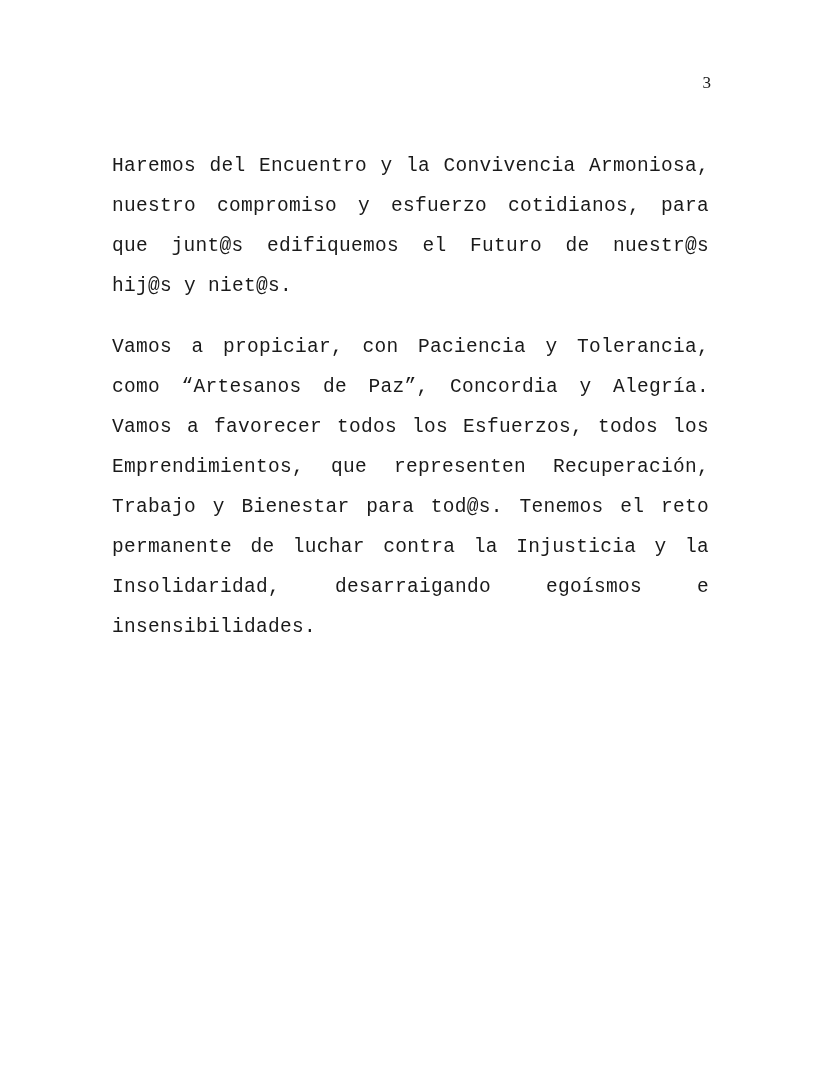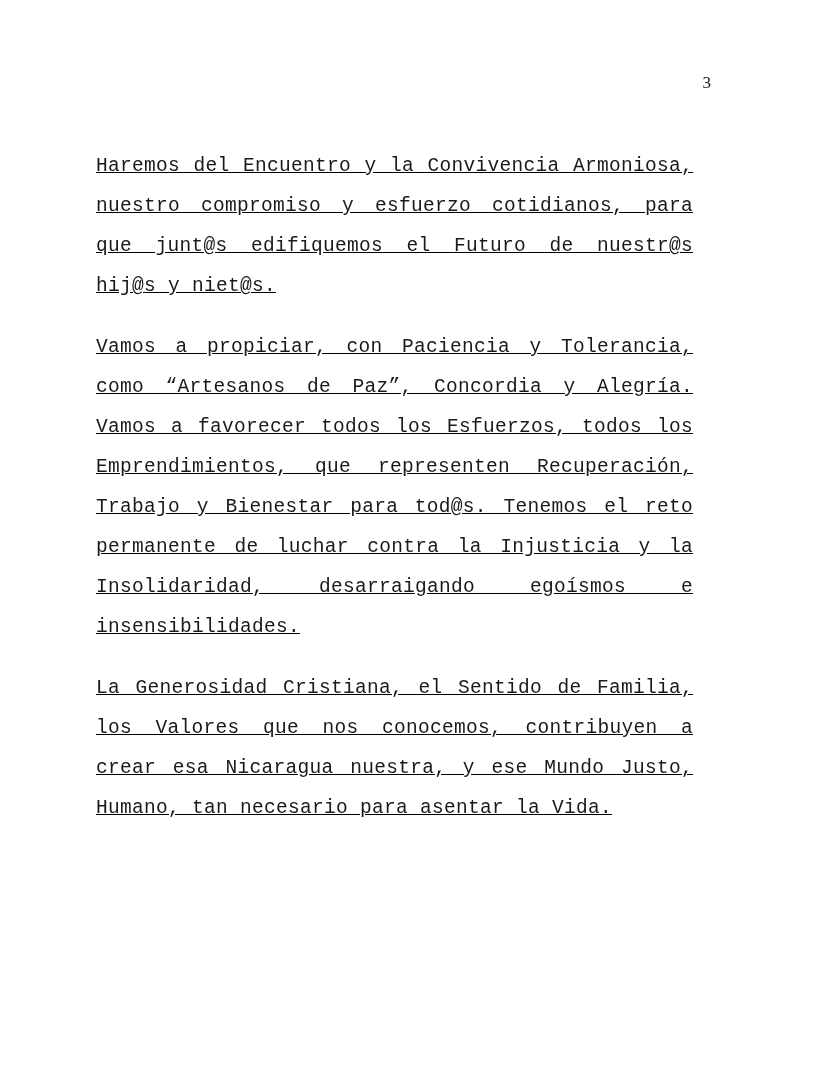--- a/index.html
+++ b/index.html
@@ -25,23 +25,22 @@
     text-align: right;
     font-family: "Liberation Serif", "DejaVu Serif", serif;
     font-size: 17px;
     color: #1a1a1a;
     line-height: 1;
     letter-spacing: 0;
   }
   .body-text {
     position: absolute;
     top: 146px;
-    left: 96px;
+    left: 112px;
     width: 597px;
-    text-decoration: underline;
   }
   .para {
     font-family: "Liberation Mono", "DejaVu Sans Mono", monospace;
     font-size: 19.5px;
     line-height: 40px;
     color: #1a1a1a;
     text-align: justify;
     text-justify: inter-word;
     margin: 0 0 20px 0;
     letter-spacing: 0.3px;
@@ -60,17 +59,16 @@
 <div class="page">
 
   <div class="page-number">3</div>
 
   <div class="body-text">
 
     <p class="para p1">Haremos del Encuentro y la Convivencia Armoniosa, nuestro compromiso y esfuerzo cotidianos, para que junt@s edifiquemos el Futuro de nuestr@s hij@s y niet@s.</p>
 
     <p class="para p2">Vamos a propiciar, con Paciencia y Tolerancia, como “Artesanos de Paz”, Concordia y Alegría. Vamos a favorecer todos los Esfuerzos, todos los Emprendimientos, que representen Recuperación, Trabajo y Bienestar para tod@s. Tenemos el reto permanente de luchar contra la Injusticia y la Insolidaridad, desarraigando egoísmos e insensibilidades.</p>
 
-    <p class="para p3">La Generosidad Cristiana, el Sentido de Familia, los Valores que nos conocemos, contribuyen a crear esa Nicaragua nuestra, y ese Mundo Justo, Humano, tan necesario para asentar la Vida.</p>
 
   </div>
 
 </div>
 
 </body></html>

